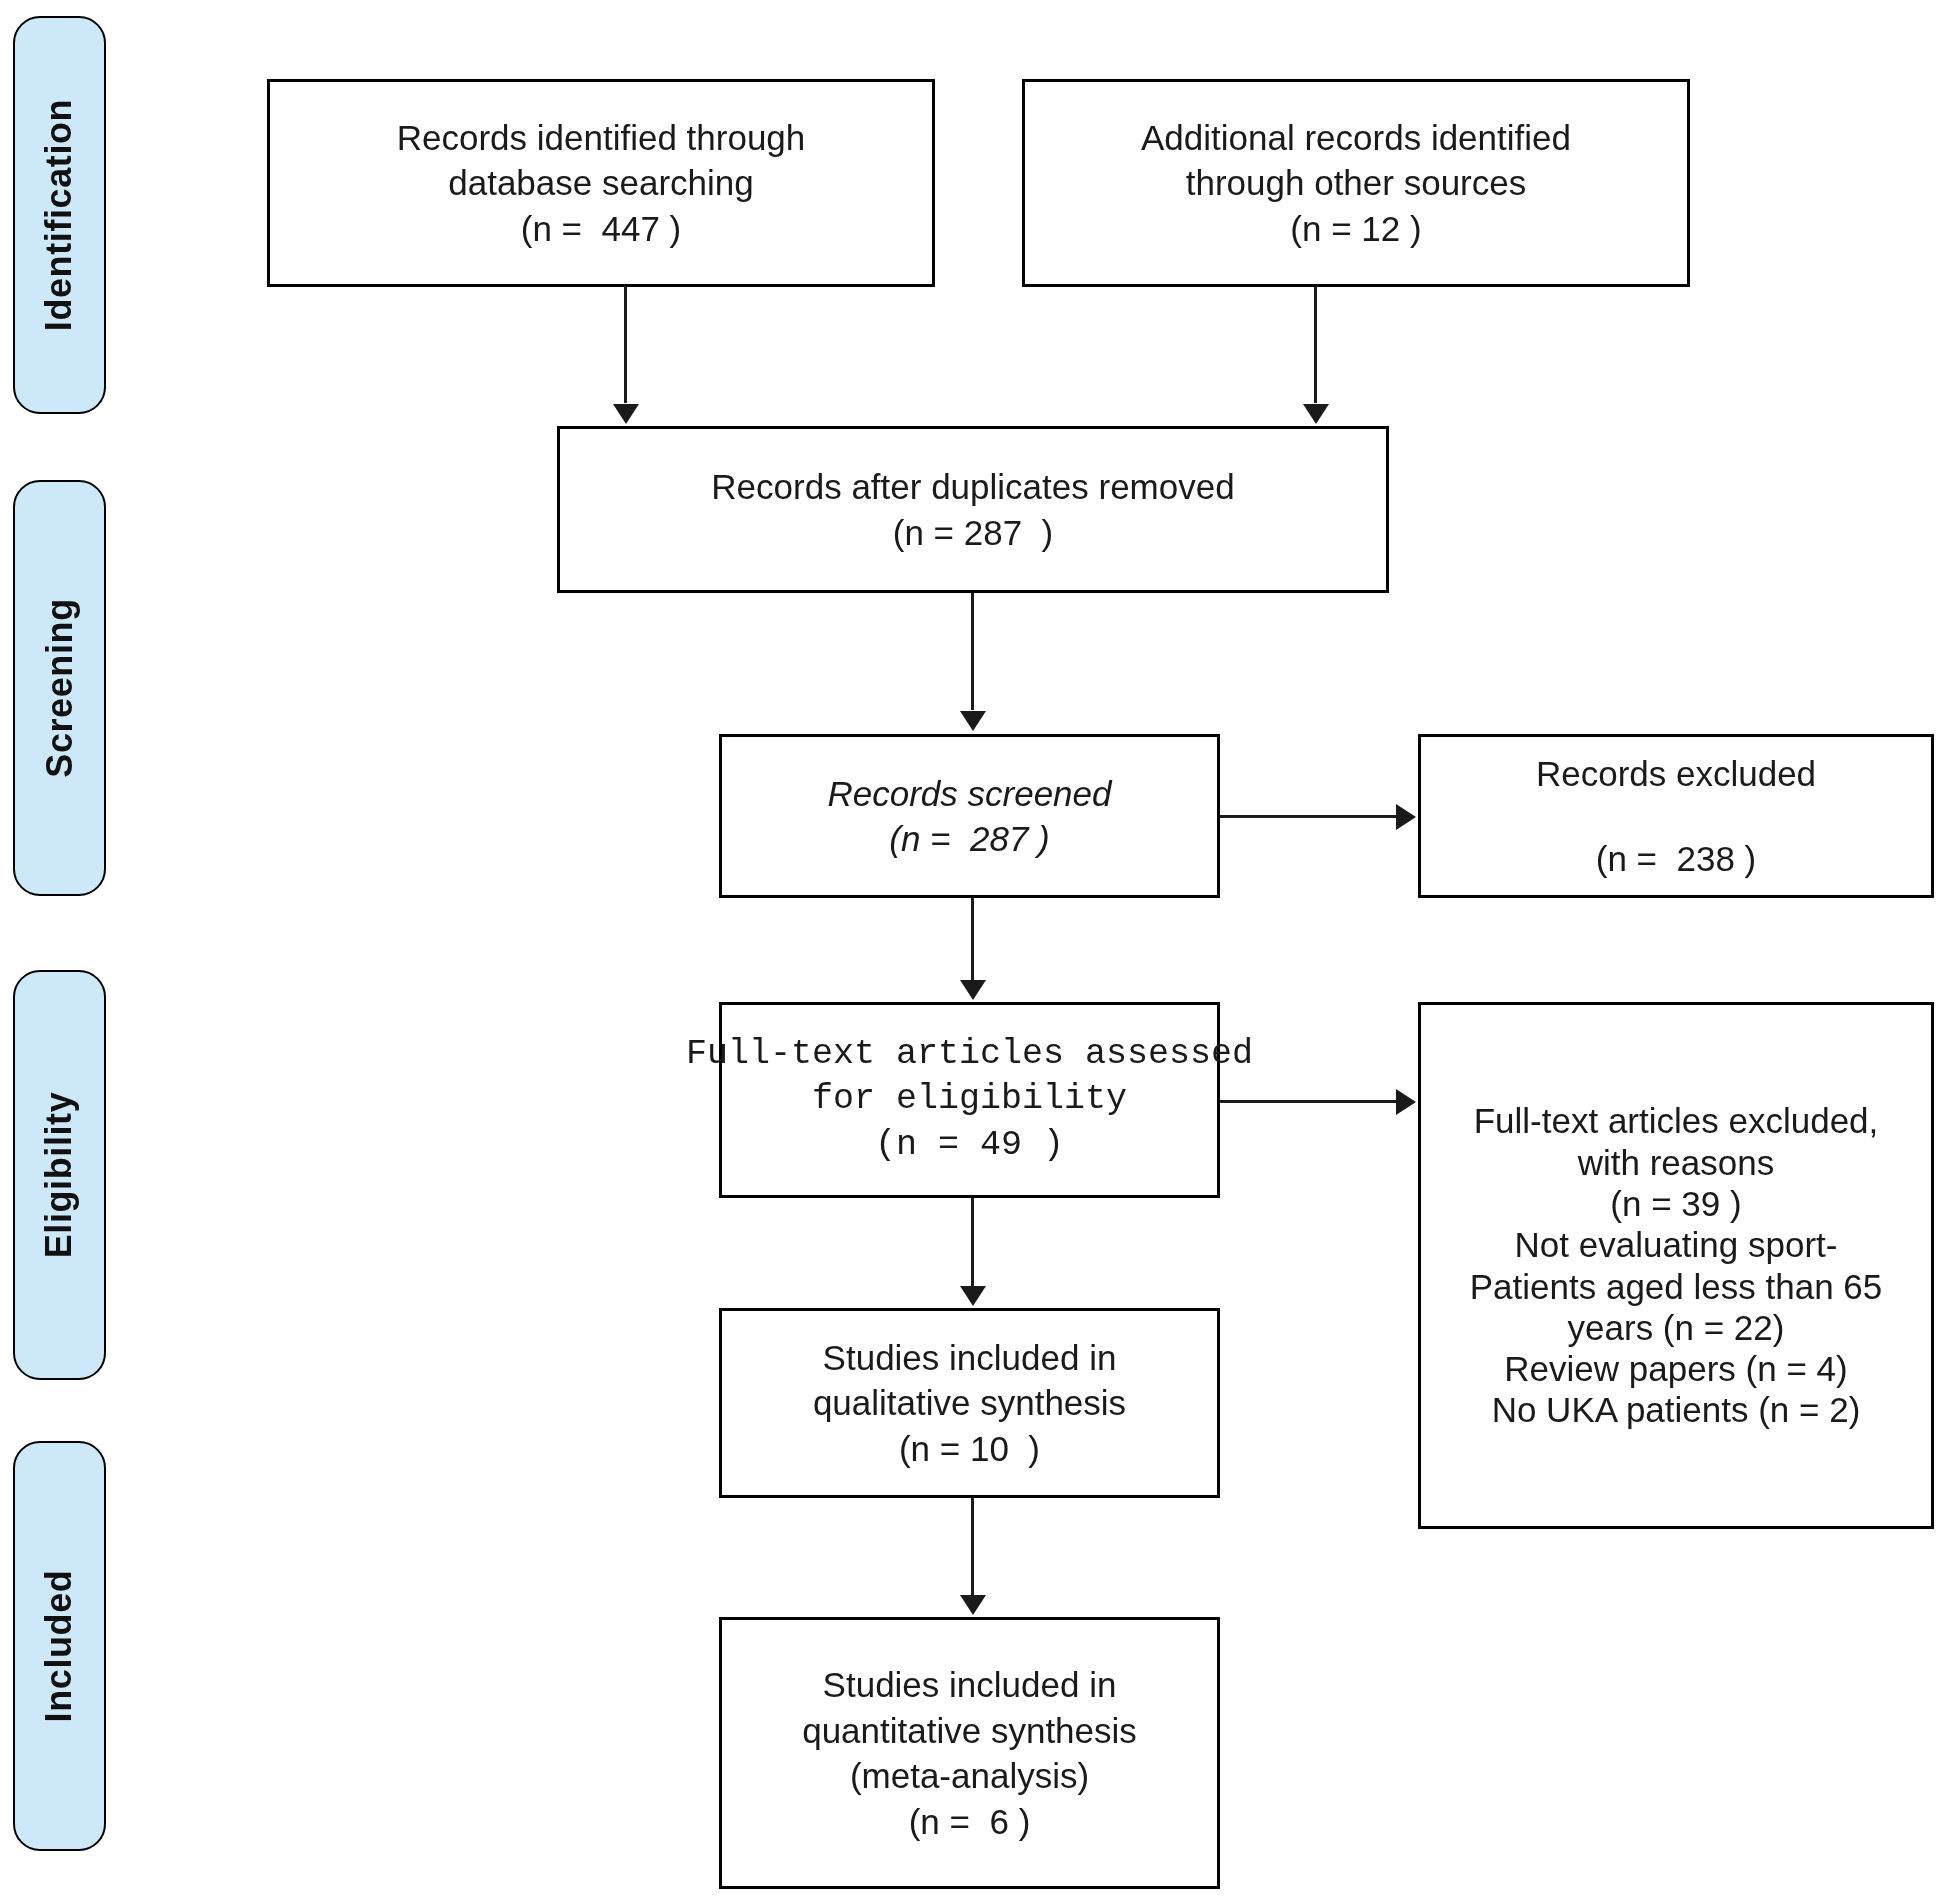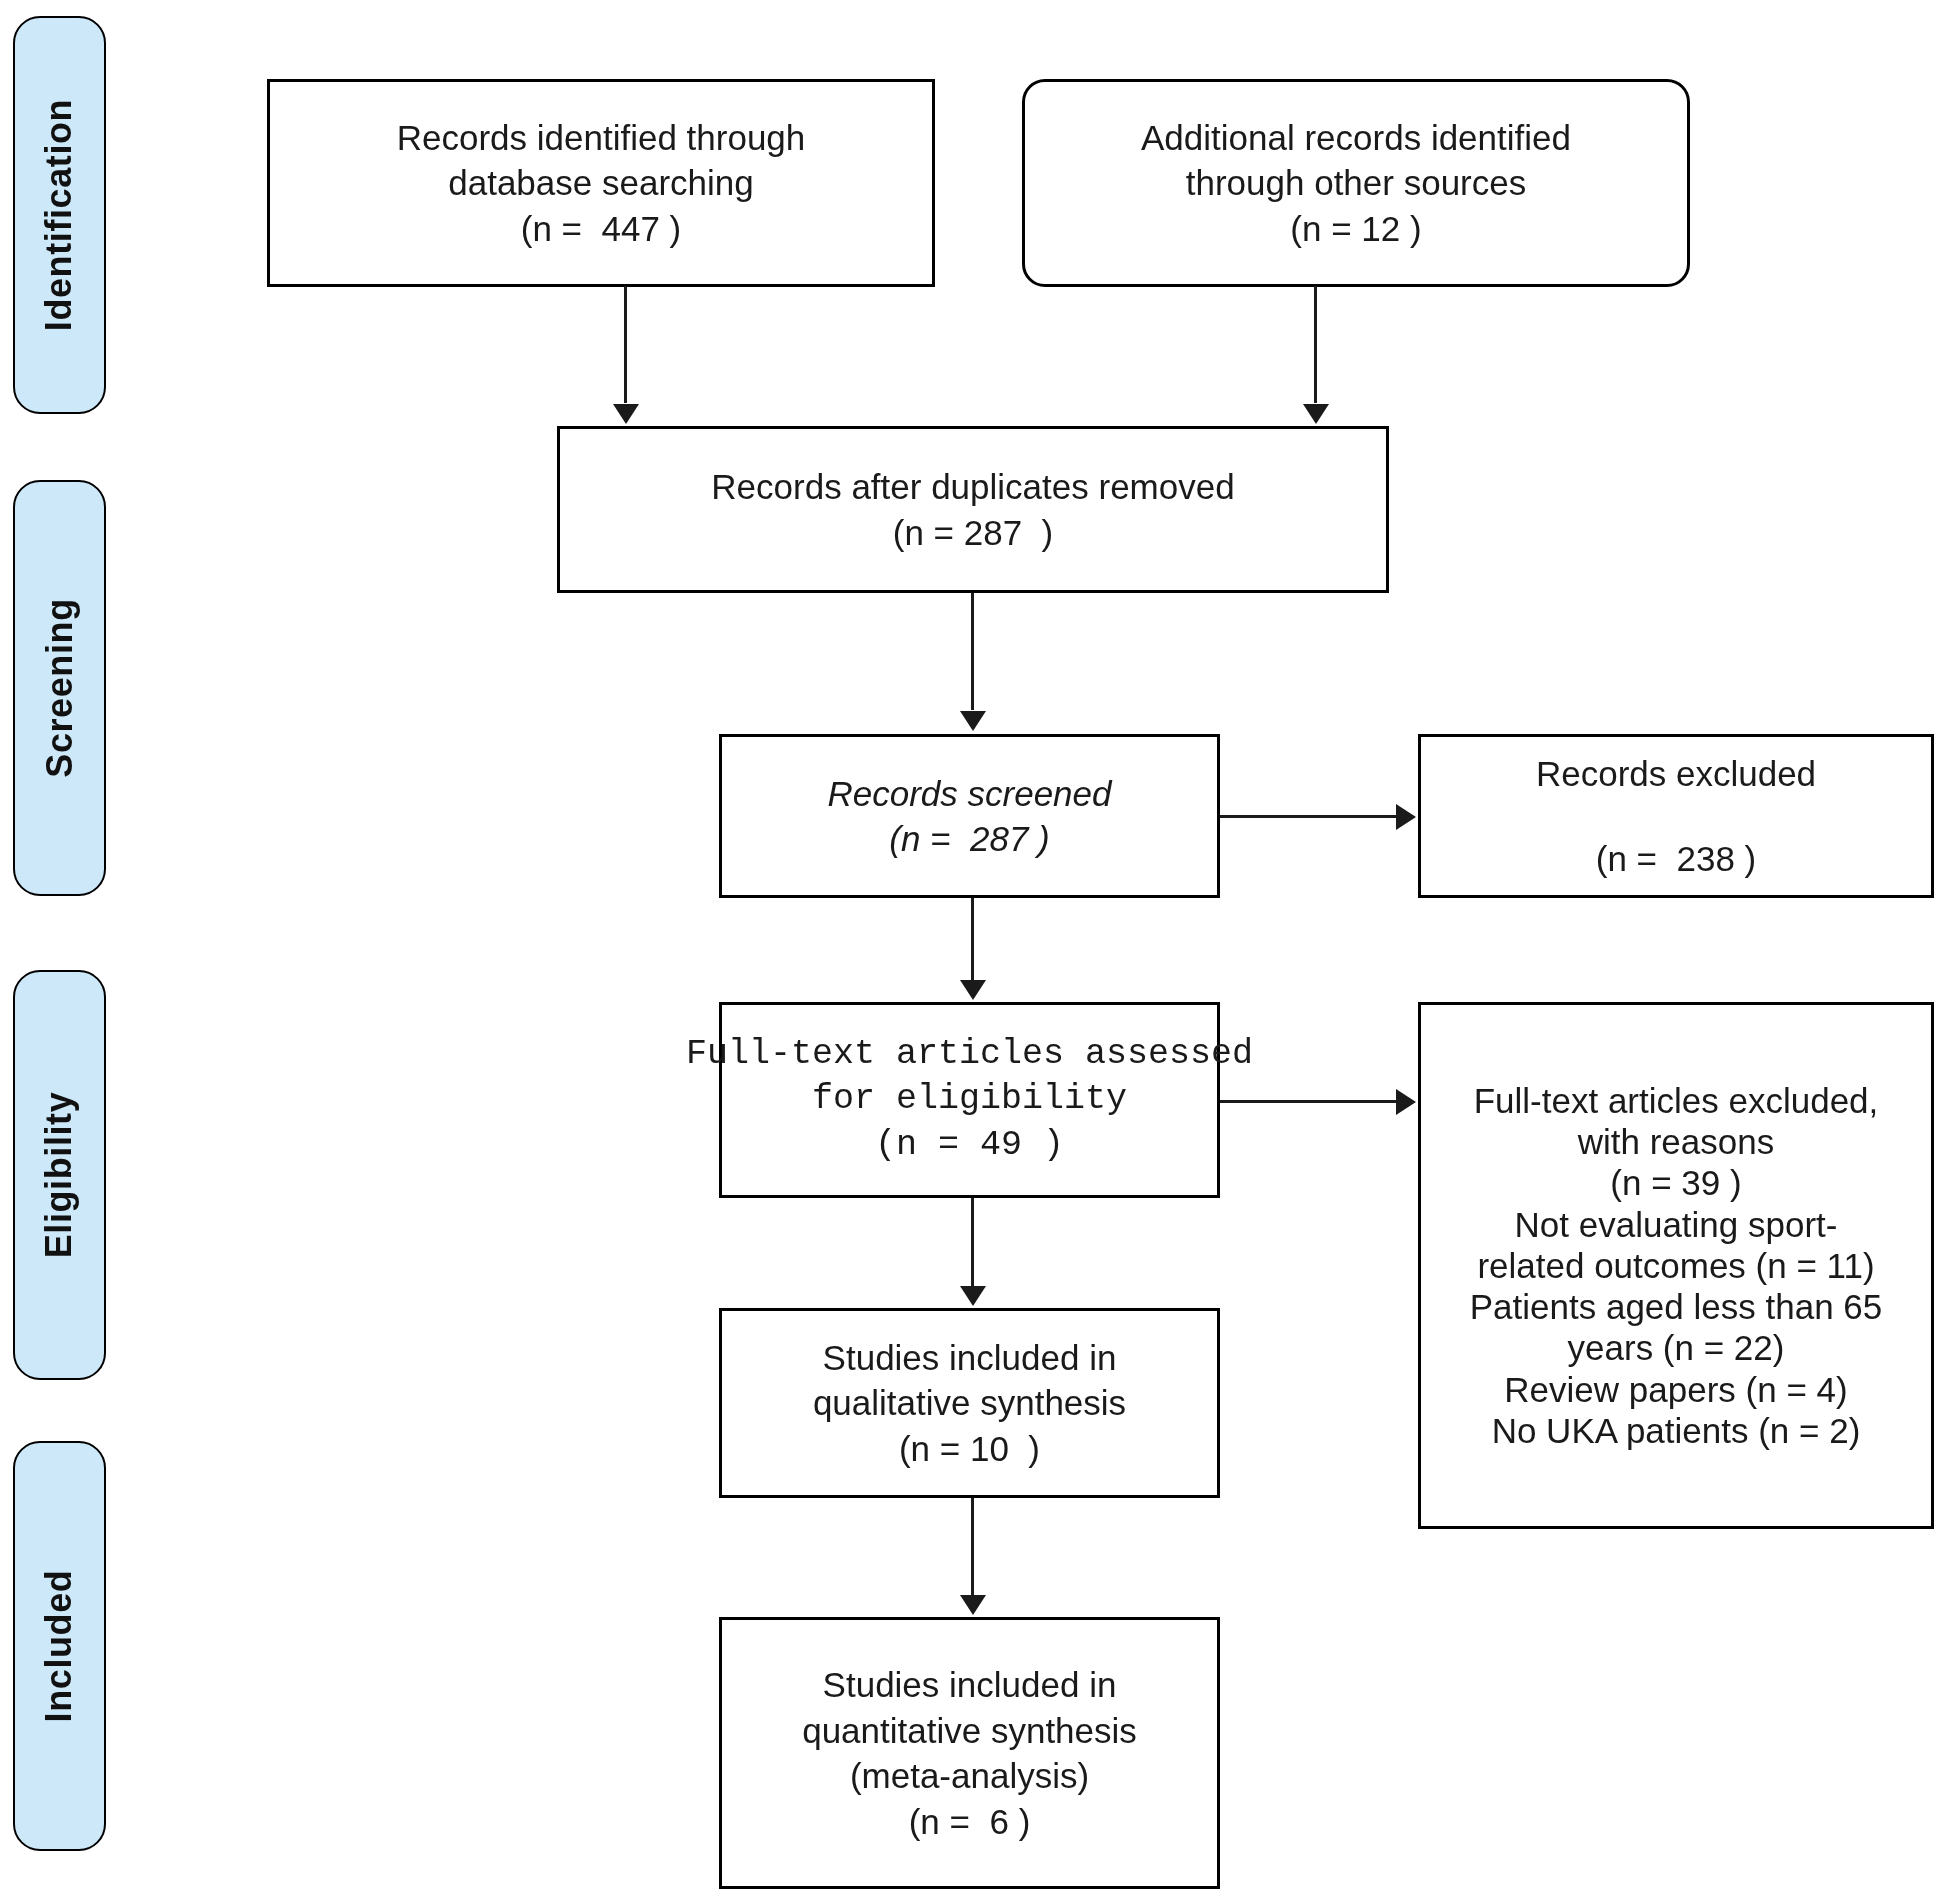--- a/index.html
+++ b/index.html
@@ -100,21 +100,21 @@
   <div class="stage-pill" style="left:13px; top:1441px; width:93px; height:410px;">
     <span class="stage-label">Included</span>
   </div>
 
   <div class="flow-box" style="left:255px; top:79px; width:668px; height:208px;margin-left:12px;">
     <div class="flow-line">Records identified through</div>
     <div class="flow-line">database searching</div>
     <div class="flow-line">(n =  447 )</div>
   </div>
 
-  <div class="flow-box" style="left:1022px; top:79px; width:668px; height:208px;border-radius:23px;">
+  <div class="flow-box" style="left:1022px; top:79px; width:668px; height:208px;">
     <div class="flow-line">Additional records identified</div>
     <div class="flow-line">through other sources</div>
     <div class="flow-line">(n = 12 )</div>
   </div>
 
   <div class="conn-v" style="left:624px; top:286px; height:117px;"></div>
   <div class="arrow-down" style="left:613px; top:404px;"></div>
 
   <div class="conn-v" style="left:1314px; top:286px; height:117px;"></div>
   <div class="arrow-down" style="left:1303px; top:404px;"></div>
@@ -147,21 +147,20 @@
     <div class="flow-line">Full-text articles assessed</div>
     <div class="flow-line">for eligibility</div>
     <div class="flow-line">(n = 49 )</div>
   </div>
 
   <div class="flow-box" style="left:1418px; top:1002px; width:516px; height:527px;">
     <div class="flow-line tight">Full-text articles excluded,</div>
     <div class="flow-line tight">with reasons</div>
     <div class="flow-line tight">(n = 39 )</div>
     <div class="flow-line tight">Not evaluating sport-</div>
-    <div class="flow-line tight">related outcomes (n = 11)</div>
     <div class="flow-line tight">Patients aged less than 65</div>
     <div class="flow-line tight">years (n = 22)</div>
     <div class="flow-line tight">Review papers (n = 4)</div>
     <div class="flow-line tight">No UKA patients (n = 2)</div>
   </div>
 
   <div class="conn-h" style="left:1220px; top:1100px; width:176px;"></div>
   <div class="arrow-right" style="left:1396px; top:1089px;"></div>
 
   <div class="conn-v" style="left:971px; top:1198px; height:88px;"></div>

